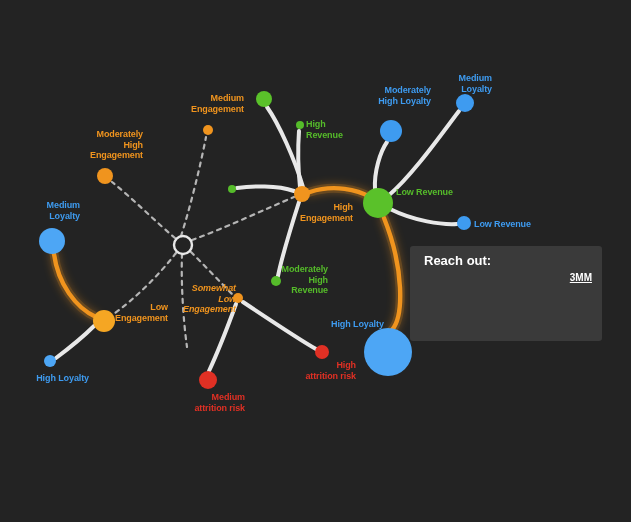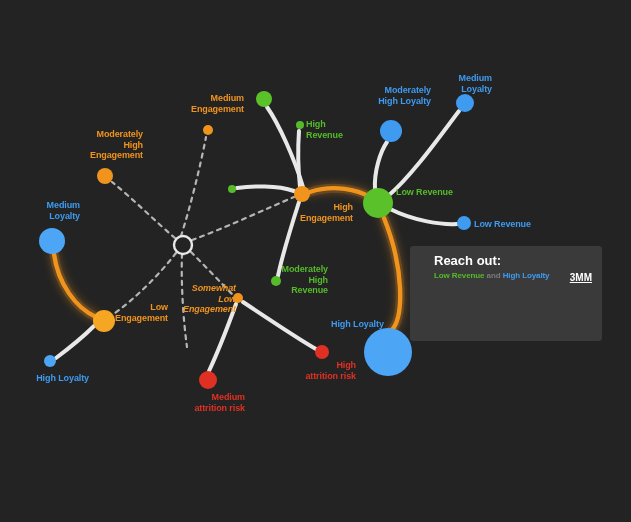--- a/index.html
+++ b/index.html
@@ -42,21 +42,21 @@
   
   #panel {
     position: absolute;
     left: 410px;
     top: 246px;
     width: 192px;
     height: 95px;
     background: #3a3a3a;
     border-radius: 3px;
     box-sizing: border-box;
-    padding: 8px 10px 8px 24px;
+    padding: 8px 10px 8px 14px;
   }
   #panel-title {
     color: #ffffff;
     font-size: 13px;
     font-weight: bold;
     line-height: 14px;
     margin-bottom: 3px;
   }
   .panel-row {
     position: relative;
@@ -186,21 +186,18 @@
 High Loyalty</div>
   <div class="node-label lbl-blue ta-c" style="left:438px; top:73px;  width:54px;">Medium
 Loyalty</div>
   <div class="node-label lbl-blue ta-l" style="left:474px; top:219px; width:62px;">Low Revenue</div>
   <div class="node-label lbl-blue ta-l" style="left:331px; top:319px; width:62px;">High Loyalty</div>
 
   <div id="panel">
     <div id="panel-title">Reach out:</div>
 
     <div class="panel-row">
-      <div class="panel-desc">
-        <span class="seg-green">Low Revenue</span><span class="seg-dim"> and </span><span class="seg-blue">High Loyalty</span>
-      </div>
       <div class="panel-val">3MM</div>
     </div>
 
   </div>
 
 </div>
 
 </body></html>

